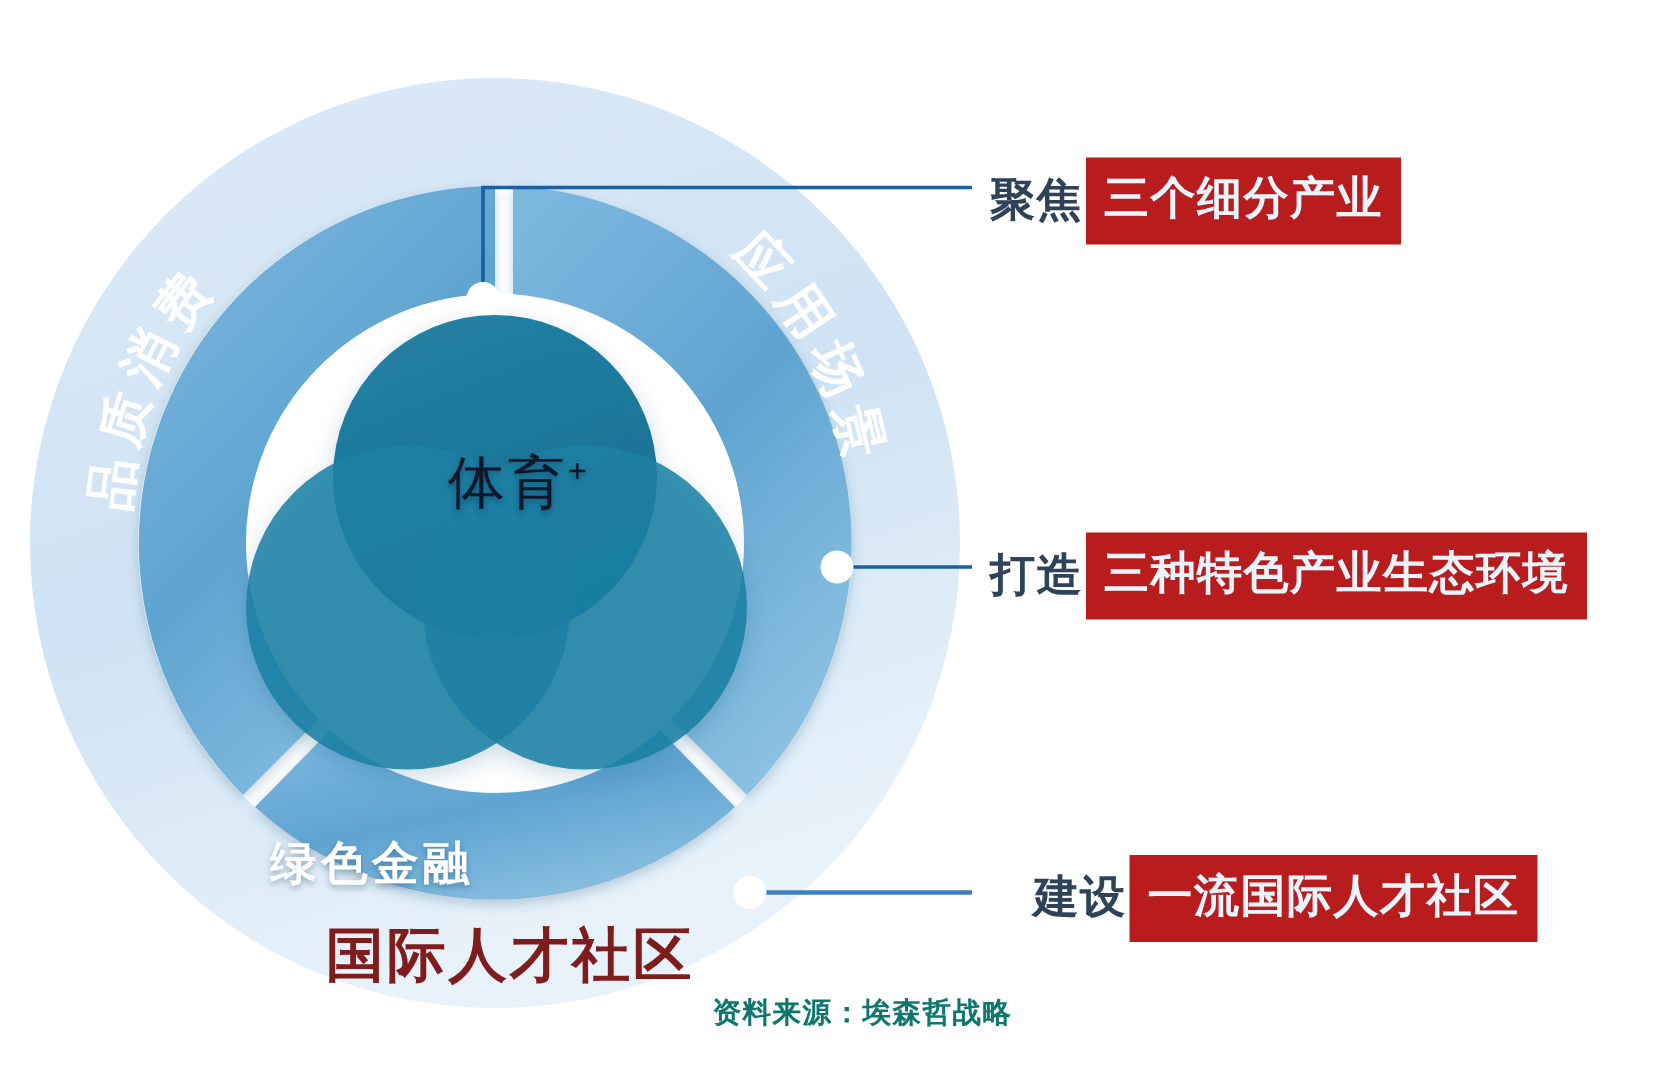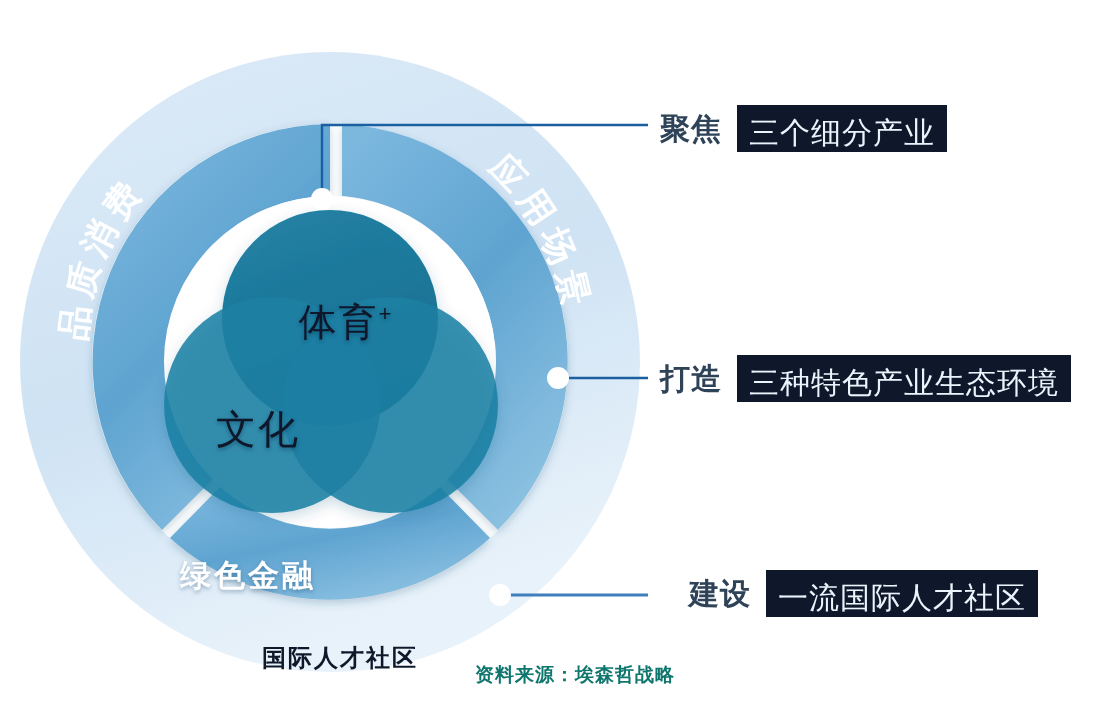--- a/index.html
+++ b/index.html
@@ -44,31 +44,31 @@
     position: absolute;
     display: flex;
     align-items: center;
     white-space: nowrap;
   }
   .callout-verb {
     font-size: 30px;
     font-weight: 700;
     color: #2e4258;
     letter-spacing: 1px;
-    padding-right: 15px;
+    padding-right: 2px;
     line-height: 1;
   }
   .callout-chip {
-    background: #0f172a;
+    background: #b91c1c;
     color: #eaf4fc;
     font-size: 30px;
-    font-weight: 400;
+    font-weight: 700;
     letter-spacing: 1px;
     line-height: 1;
-    padding: 13px 12px 4px 12px;
+    padding: 13px 12px 15px 12px;
     display: inline-block;
   }
   .callout-1 { left: 12px; top: 105px; }
   .callout-2 { left: 12px; top: 355px; }
   .callout-3 { left: 12px; top: 570px; margin-left: 29px; }
 
   
   .venn-label {
     position: absolute;
     color: #0f172a;
@@ -122,25 +122,24 @@
     font-weight: 700;
     letter-spacing: 3px;
     text-shadow: 0 2px 4px rgba(0,50,90,0.35);
   }
   .ring-bottom-blue {
     position: absolute;
     left: 170px;
     top: 610px;
     width: 340px;
     text-align: center;
-    color: #0f172a;
-    font-size: 24px;
+    color: #7f1d1d;
+    font-size: 39px;
     font-weight: 700;
     letter-spacing: 2px;
-    margin-top: 32px;
   }
 
   
   .source-note {
     position: absolute;
     left: 475px;
     top: 662px;
     color: #0f766e;
     font-size: 19px;
     font-weight: 700;
@@ -227,21 +226,20 @@
     <g>
       <path d="M 502,595 L 648,595" fill="none" stroke="#3f7fbe" stroke-width="3"></path>
       <circle cx="500" cy="595" r="11" fill="#ffffff"></circle>
     </g>
   </svg>
 
   <div class="venn-label venn-top">
     <span>体育</span><sup>+</sup>
   </div>
   <div class="venn-label venn-left">
-    <div>文化</div>
   </div>
 
   <div class="ring-bottom-white">绿色金融</div>
   <div class="ring-bottom-blue">国际人才社区</div>
 
   <div class="callouts">
     <div class="callout callout-1">
       <span class="callout-verb">聚焦</span>
       <span class="callout-chip">三个细分产业</span>
     </div>

